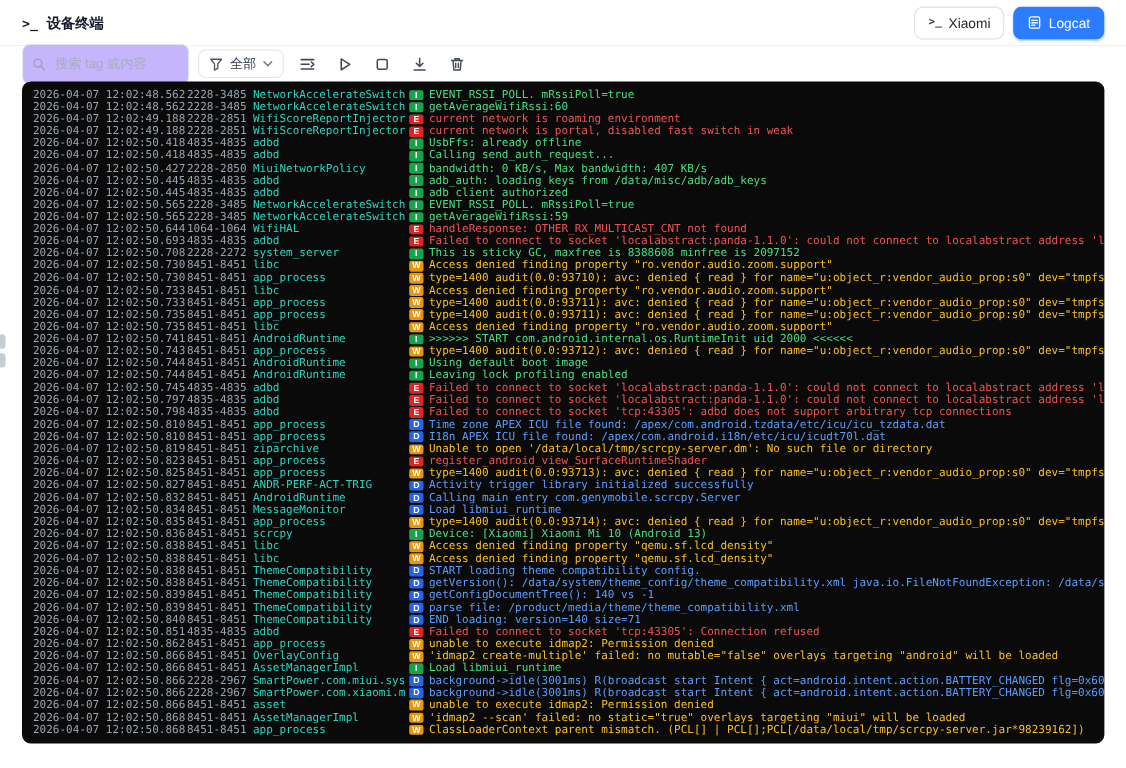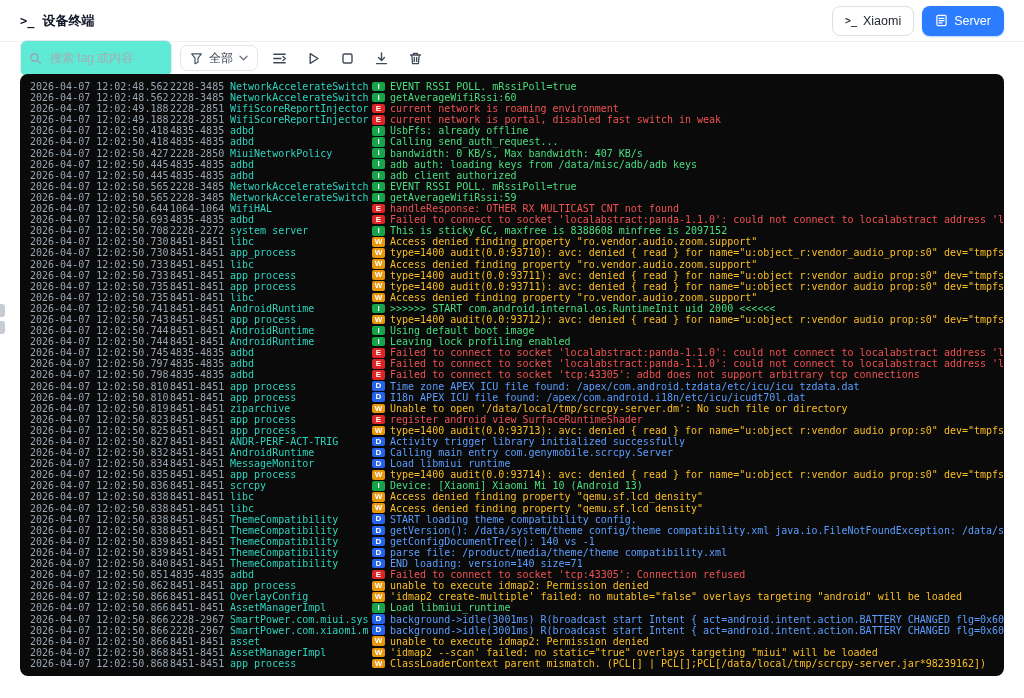--- a/index.html
+++ b/index.html
@@ -39,21 +39,21 @@
   .toolbar-left { display:flex; align-items:center; }
   .paused-badge {
     display:flex; align-items:center; gap:5px; height:24px; padding:0 9px;
     border:1px solid #f2ddc2; background:#fffdf8; border-radius:7px;
     font-size:12px; color:#b4540a;
   }
   .log-count { margin-left:10px; font-size:12px; color:#6b7280; }
   .toolbar-right { display:flex; align-items:center; gap:8px; }
   .search-box {
     width:152px; height:37px; border:1px solid #e3e6ea; border-radius:7px;
-    display:flex; align-items:center; gap:6px; padding:0 8px; background:#5eead4;
+    display:flex; align-items:center; gap:6px; padding:0 8px; background:#c4b5fd;
   }
   .search-box input {
     border:none; outline:none; width:100%; font-size:12px; color:#374151;
     font-family:"Liberation Sans", sans-serif; background:transparent;
   }
   .search-box input::placeholder { color:#a6adb6; }
   .filter-btn {
     height:26px; padding:0 9px; border:1px solid #e3e6ea; border-radius:7px;
     display:flex; align-items:center; gap:6px; font-size:12px; color:#374151;
     background:#fff; cursor:pointer;
@@ -96,21 +96,21 @@
       <span class="mini-prompt">&gt;_</span>
       <span>Xiaomi</span>
     </button>
     <button class="btn btn-logcat">
       <span style="display:flex;">
         <svg width="13" height="13" viewBox="0 0 14 14" fill="none" stroke="#ffffff" stroke-width="1.3" stroke-linecap="round">
           <rect x="2" y="1.5" width="10" height="11" rx="1.5"></rect>
           <path d="M4.3 4.8 H9.7 M4.3 7.2 H9.7 M4.3 9.6 H7.5"></path>
         </svg>
       </span>
-      <span>Server</span>
+      <span>Logcat</span>
     </button>
   </div>
 </div>
 
 <div class="toolbar">
   <div class="toolbar-right">
     <div class="search-box">
       <span style="display:flex;">
         <svg width="13" height="13" viewBox="0 0 14 14" fill="none" stroke="#9aa3af" stroke-width="1.4" stroke-linecap="round">
           <circle cx="5.8" cy="5.8" r="3.9"></circle>

